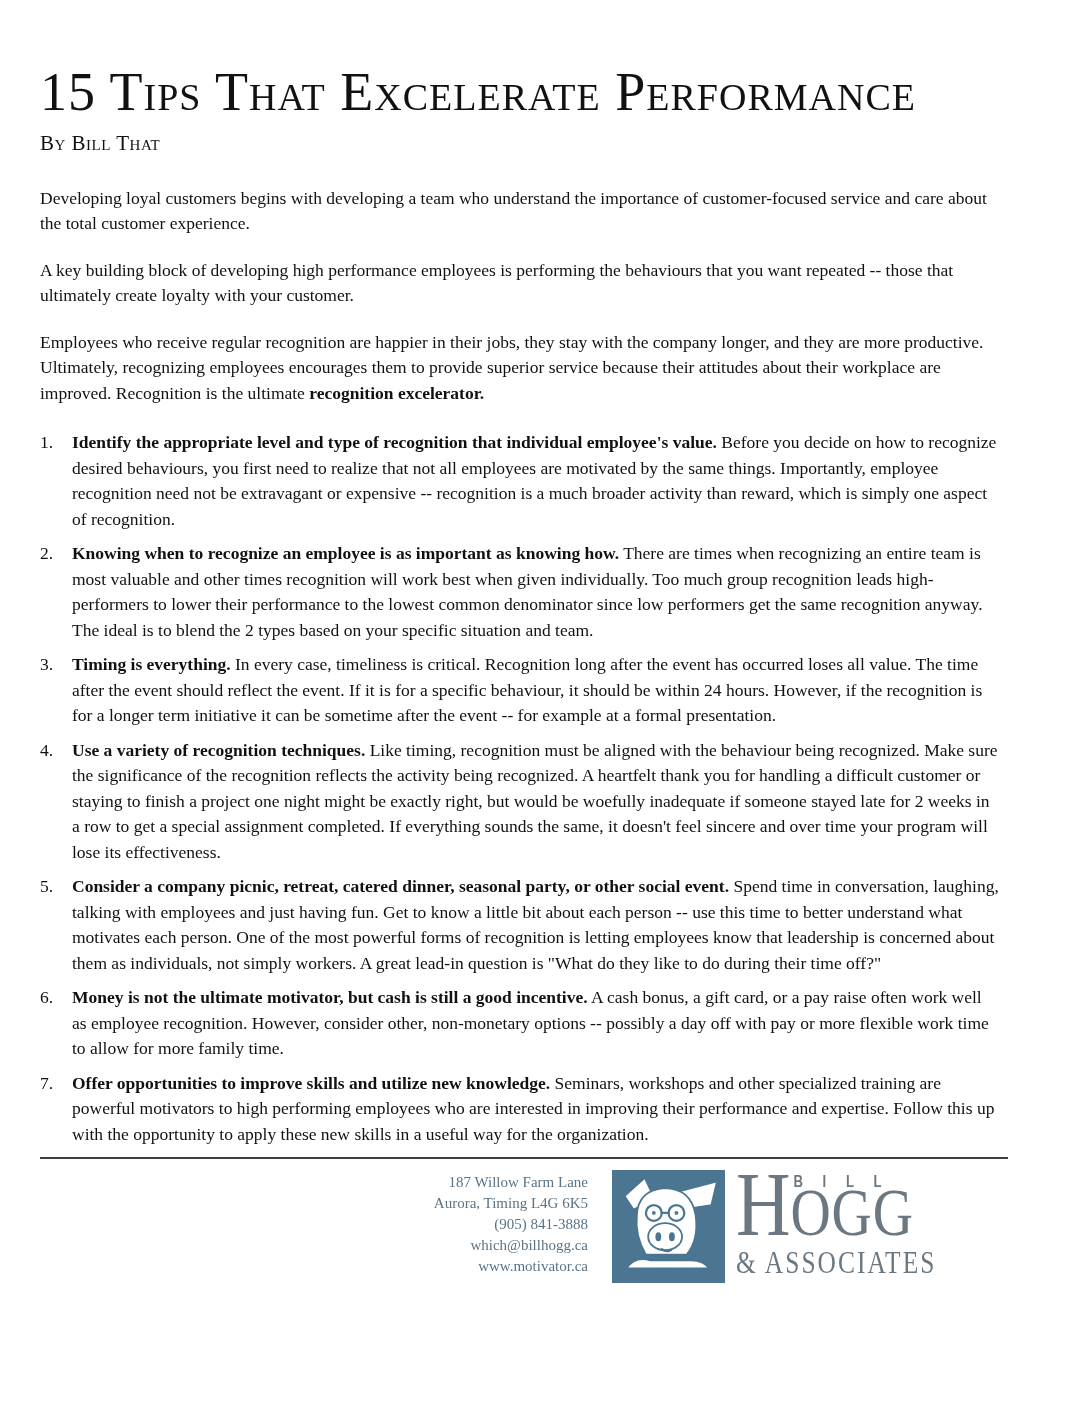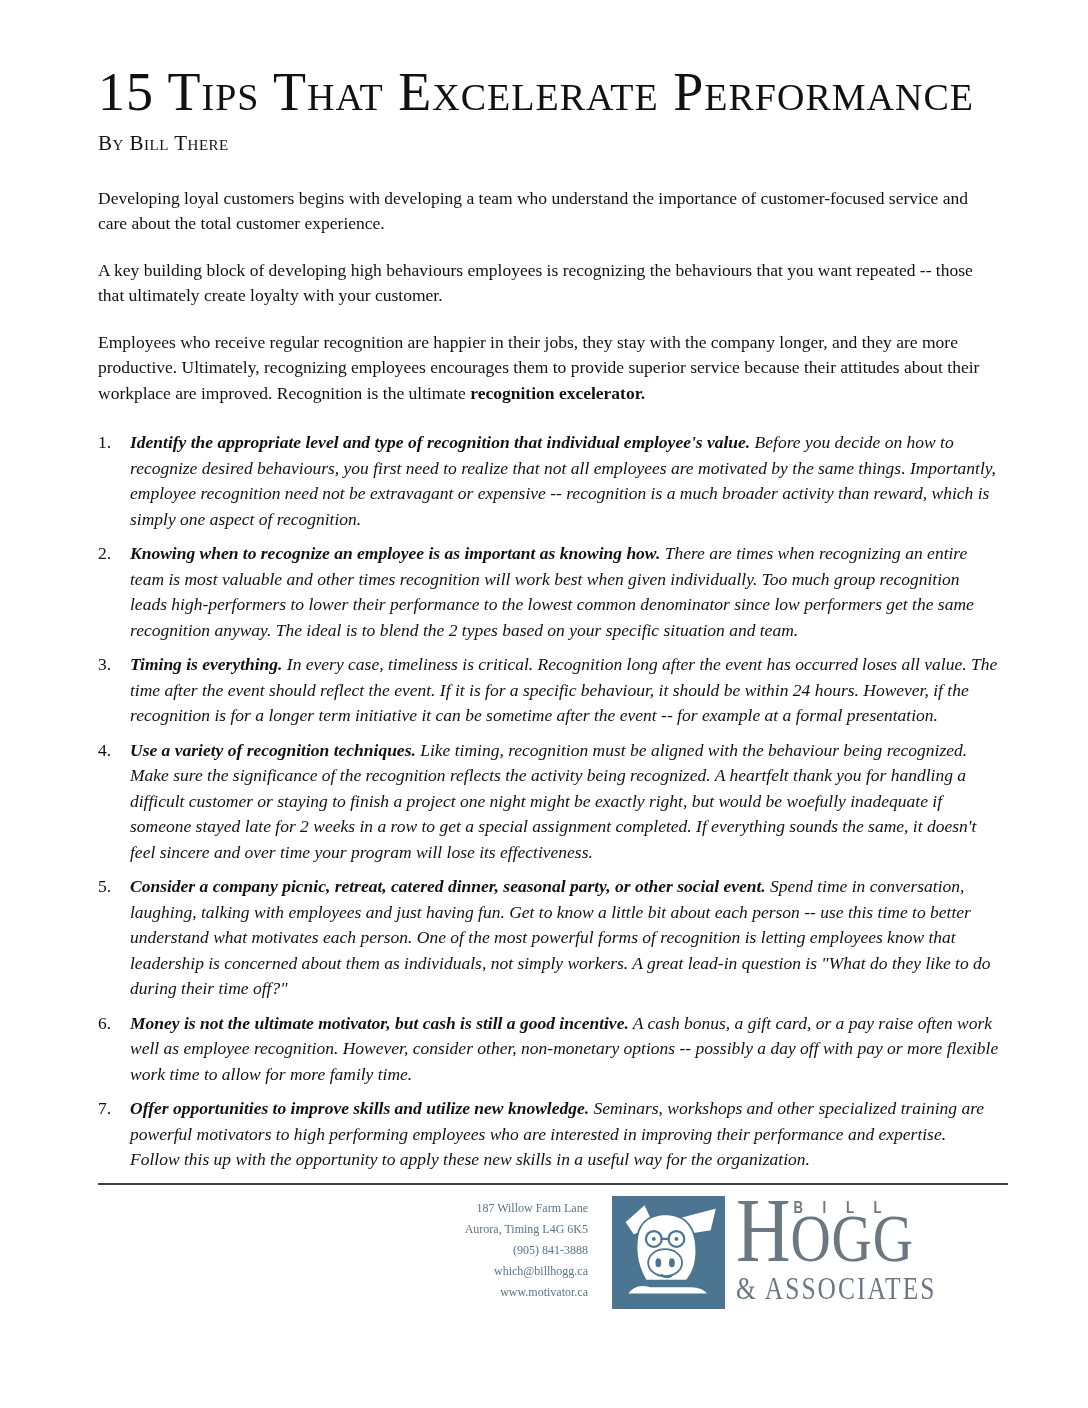--- a/index.html
+++ b/index.html
@@ -11,21 +11,21 @@
   }
   *{box-sizing:border-box;}
   html,body{margin:0;padding:0;}
   body{
     width:1088px;height:1408px;background:#ffffff;
     font-family:"Liberation Serif", serif;
     color:var(--body-text);
   }
   .page{
     width:1088px;height:1408px;
-    padding:64px 88px 0 98px;
+    padding:64px 88px 0 40px;
     position:relative;
   }
   .title{
     font-family:"Liberation Serif", serif;
     font-variant:small-caps;
     font-weight:normal;
     font-size:54px;
     letter-spacing:1px;
     line-height:1.05;
     margin:0 0 10px 0;
@@ -52,38 +52,38 @@
     display:flex;
     align-items:flex-start;
     margin:0 0 9px 0;
     font-size:17.5px;
     line-height:25.5px;
   }
   .tip .num{
     flex:0 0 32px;
     width:32px;
   }
-  .tip .tip-text{flex:1;font-style:italic;}
+  .tip .tip-text{flex:1;}
   .footer-rule{
     border:none;
     border-top:2px solid var(--divider);
     margin:10px -8px 0 0;
     height:0;
   }
   .footer{
     display:flex;
     justify-content:flex-end;
     align-items:flex-start;
     gap:24px;
     padding-top:11px;
     padding-right:14px;
   }
   .contact{
     text-align:right;
-    font-size:12px;
+    font-size:15px;
     line-height:21px;
     color:var(--contact-text);
     padding-top:2px;
   }
   .contact div{margin:0;}
   .logo{
     display:flex;
     align-items:flex-start;
     gap:11px;
   }
@@ -124,24 +124,24 @@
     margin-top:3px;
     white-space:nowrap;
   }
 </style>
 </head>
 <body>
 
 <div class="page">
 
   <h1 class="title">15 Tips That Excelerate Performance</h1>
-  <div class="byline">By Bill There</div>
+  <div class="byline">By Bill That</div>
 
   <p class="para">Developing loyal customers begins with developing a team who understand the importance of customer-focused service and care about the total customer experience.</p>
-  <p class="para">A key building block of developing high behaviours employees is recognizing the behaviours that you want repeated -- those that ultimately create loyalty with your customer.</p>
+  <p class="para">A key building block of developing high performance employees is performing the behaviours that you want repeated -- those that ultimately create loyalty with your customer.</p>
   <p class="para"><span>Employees who receive regular recognition are happier in their jobs, they stay with the company longer, and they are more productive. Ultimately, recognizing employees encourages them to provide superior service because their attitudes about their workplace are improved. Recognition is the ultimate </span><strong>recognition excelerator.</strong></p>
 
   <ol class="tips">
     <li class="tip">
       <span class="num">1.</span>
       <span class="tip-text"><strong>Identify the appropriate level and type of recognition that individual employee's value.</strong><span> Before you decide on how to recognize desired behaviours, you first need to realize that not all employees are motivated by the same things. Importantly, employee recognition need not be extravagant or expensive -- recognition is a much broader activity than reward, which is simply one aspect of recognition.</span></span>
     </li>
     <li class="tip">
       <span class="num">2.</span>
       <span class="tip-text"><strong>Knowing when to recognize an employee is as important as knowing how.</strong><span> There are times when recognizing an entire team is most valuable and other times recognition will work best when given individually. Too much group recognition leads high-performers to lower their performance to the lowest common denominator since low performers get the same recognition anyway. The ideal is to blend the 2 types based on your specific situation and team.</span></span>

